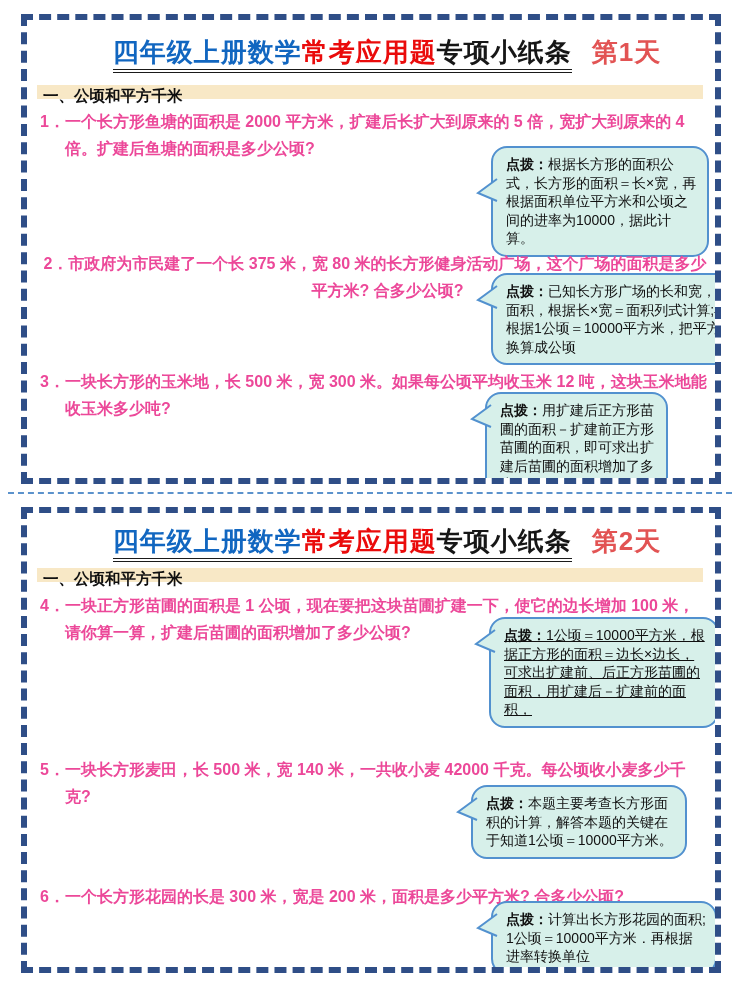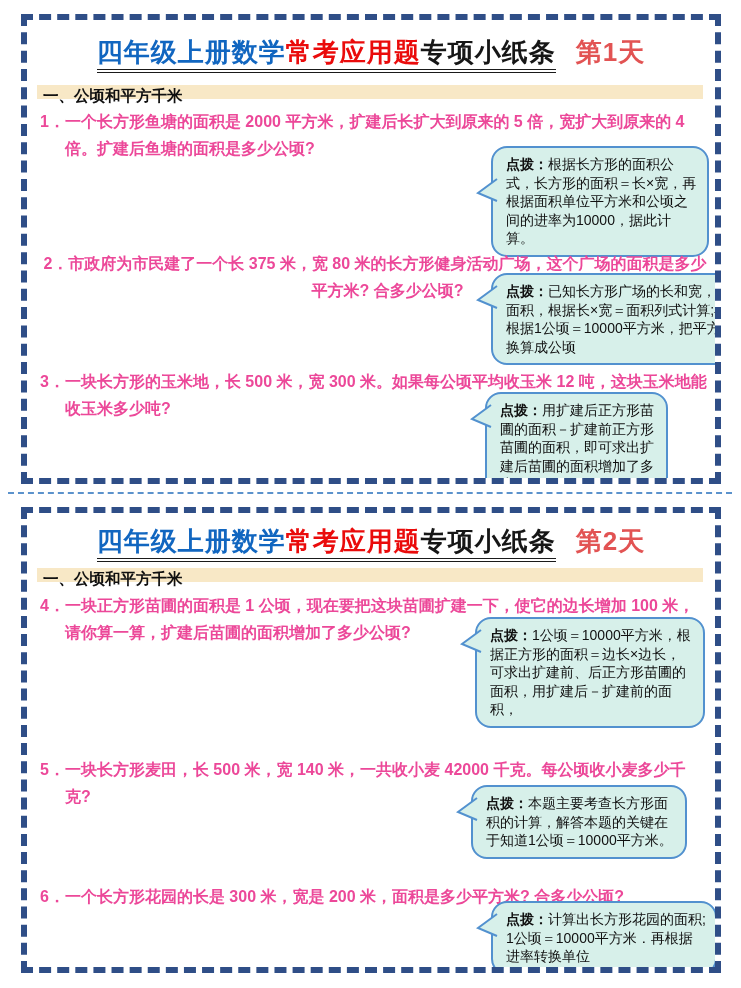--- a/index.html
+++ b/index.html
@@ -11,21 +11,21 @@
     position:absolute;left:21px;width:700px;box-sizing:border-box;
     border:6px dashed #2f4e87;background:#fff;overflow:hidden;
   }
   .card1{top:14px;height:470px;}
   .card2{top:507px;height:466px;}
   .cut-line{
     position:absolute;top:492px;left:8px;width:724px;height:0;
     border-top:2px dashed #5b92cc;
   }
   .title{
-    position:absolute;left:0;width:100%;text-align:center;
+    position:absolute;left:16px;width:100%;text-align:center;
     font-weight:bold;font-size:26px;line-height:1.25;letter-spacing:1px;white-space:nowrap;
   }
   .card1 .title{top:16px;}
   .card2 .title{top:12px;}
   .t-underline{border-bottom:4px double #1a1a1a;padding-bottom:2px;}
   .t-blue{color:#1166c0;}
   .t-red{color:#ea0b0b;}
   .t-black{color:#161616;}
   .t-day{color:#e25353;margin-left:20px;}
   .section-bar{
@@ -46,21 +46,21 @@
   .card2 .p5{top:243px;}
   .card2 .p6{top:370px;}
   .bubble{
     position:absolute;background:#d7f0ea;border:2px solid #5291cf;border-radius:16px;
     padding:7px 9px 7px 13px;font-size:14px;line-height:18.5px;color:#101010;
     box-sizing:border-box;
   }
   .card1 .b1{left:464px;top:126px;width:218px;}
   .card1 .b2{left:464px;top:253px;width:258px;}
   .card1 .b3{left:458px;top:372px;width:183px;}
-  .card2 .b4{left:448px;top:104px;width:230px;}
+  .card2 .b4{left:462px;top:104px;width:230px;text-decoration:underline;}
   .card2 .b5{left:444px;top:272px;width:216px;}
   .card2 .b6{left:464px;top:388px;width:226px;}
   .hint-label{font-weight:bold;}
   .tail{position:absolute;left:-18px;width:24px;height:28px;}
   .b1 .tail{top:28px;}
   .b2 .tail,.b3 .tail,.b4 .tail,.b5 .tail,.b6 .tail{top:8px;}
   .tail svg{display:block;}
 </style>
 </head>
 <body>

